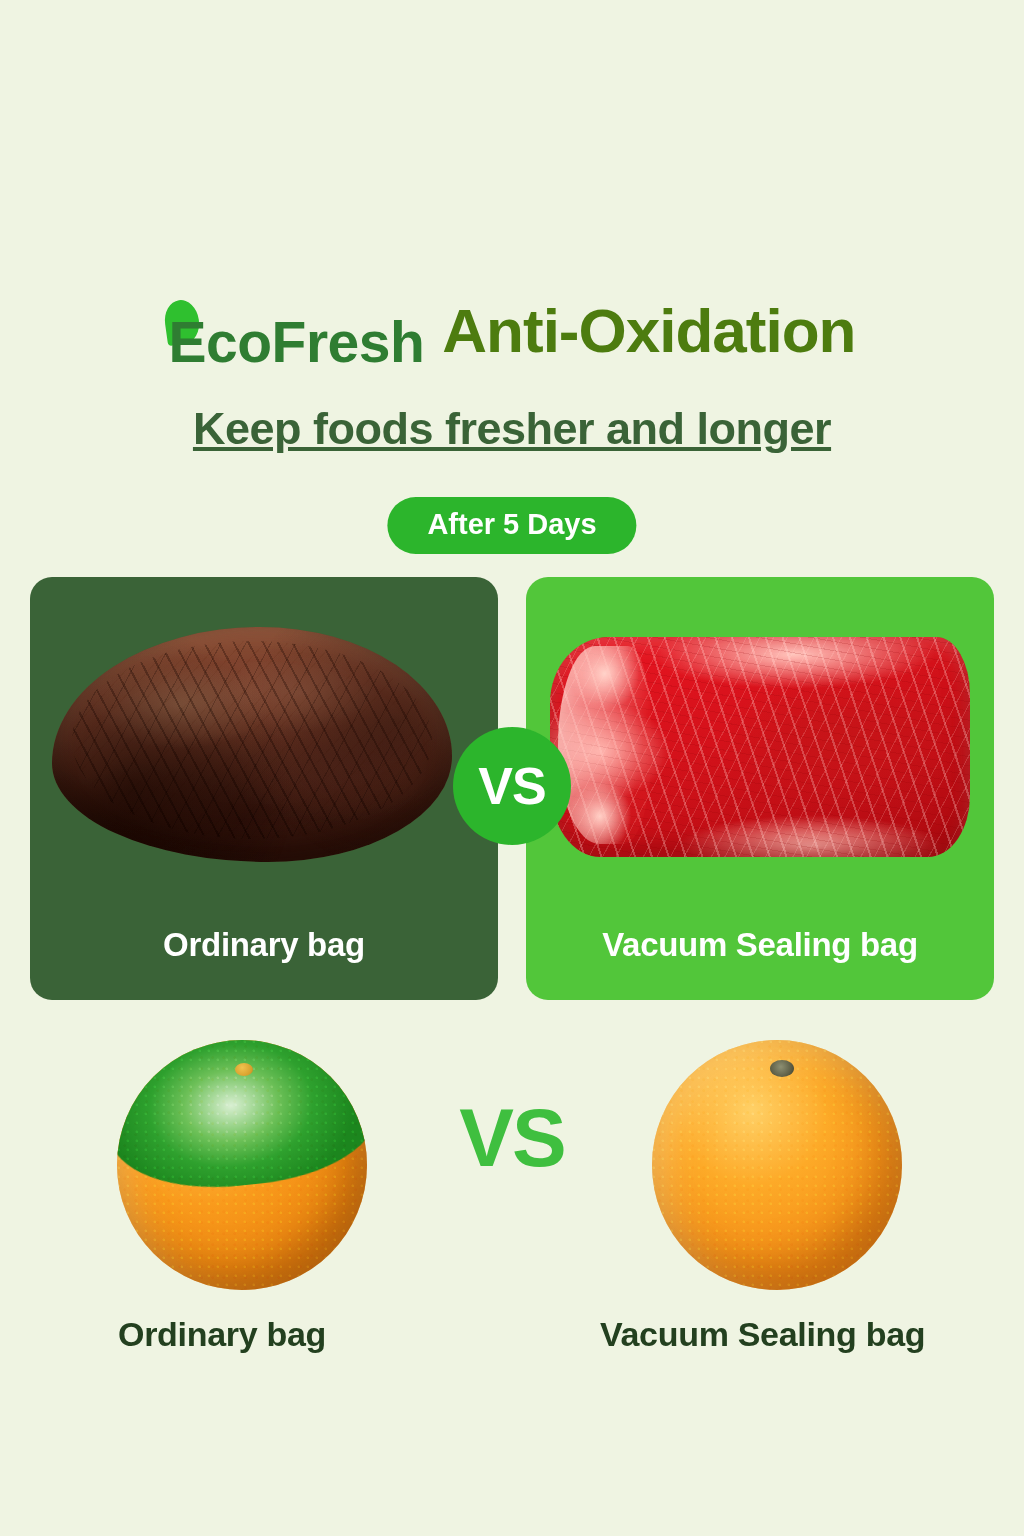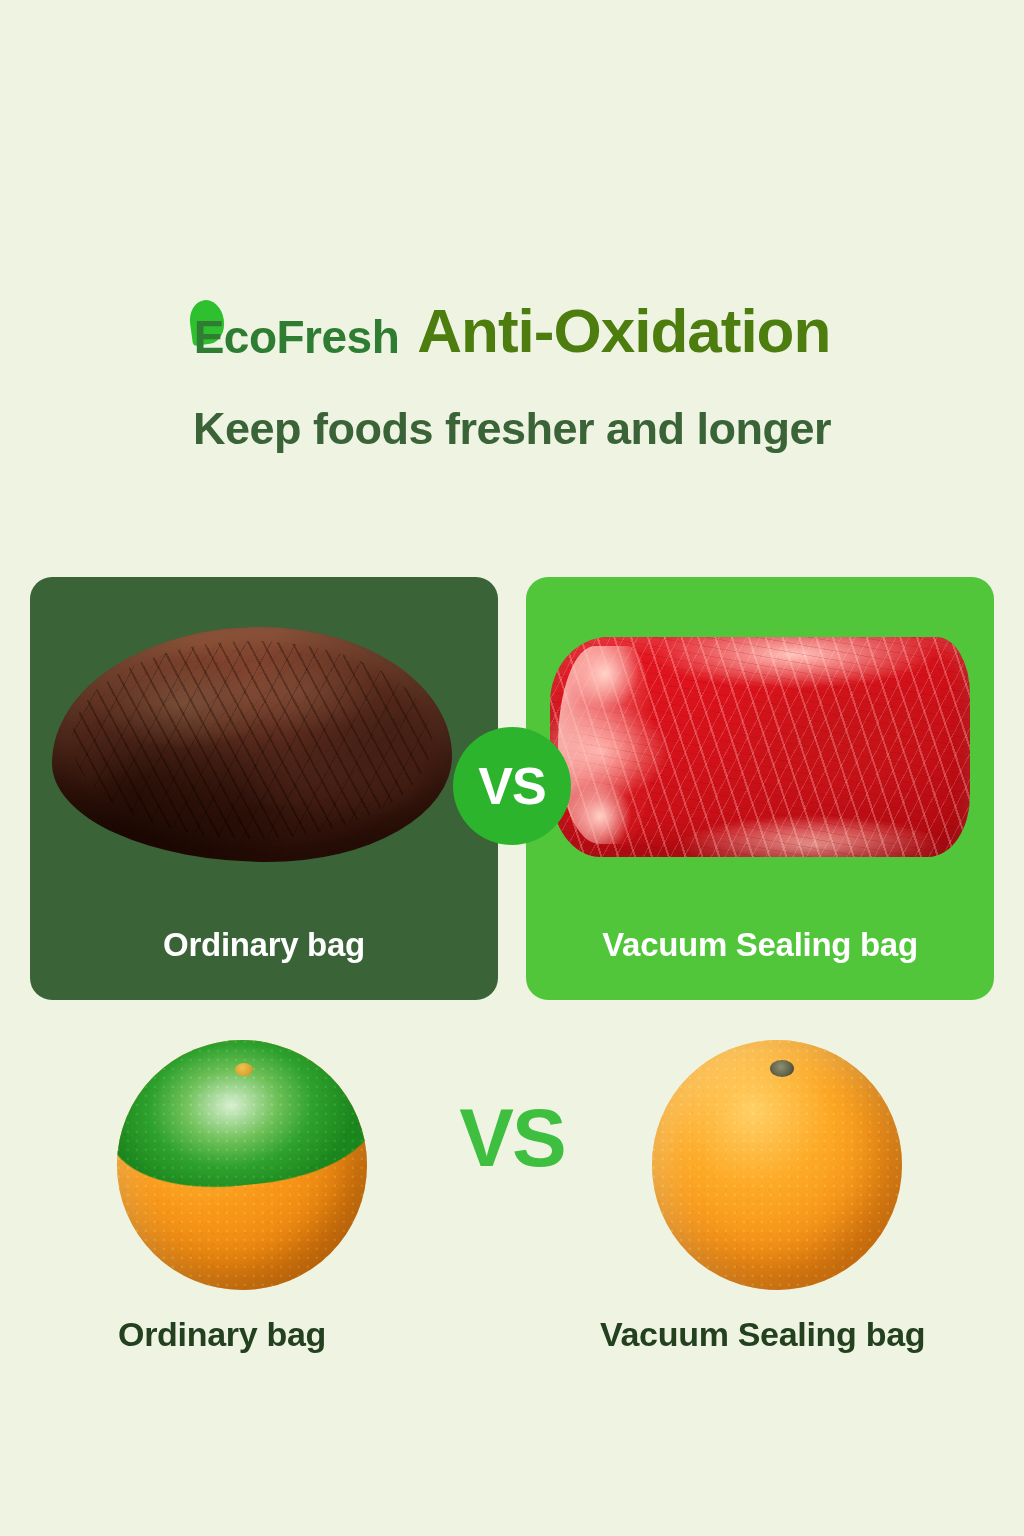--- a/index.html
+++ b/index.html
@@ -17,21 +17,21 @@
 
   
   .header-row {
     position:absolute;
     top:300px; left:0; width:1024px;
     display:flex; align-items:flex-start; justify-content:center;
     gap:18px;
   }
   .brand {
     position:relative;
-    font-size:46px; font-weight:bold;
+    font-size:57px; font-weight:bold;
     color:#2f7d32; letter-spacing:-0.5px;
     line-height:1; padding-top:14px;
     white-space:nowrap;
   }
   .brand .leaf {
     position:absolute; left:-4px; top:0px;
     width:34px; height:44px;
     background:#2fc02f;
     border-radius:50% 50% 50% 4px;
     transform:rotate(-8deg);
@@ -43,21 +43,21 @@
     font-size:62px; font-weight:bold;
     color:#4d7c0f; line-height:1;
     letter-spacing:-1px; white-space:nowrap;
   }
 
   .subtitle {
     position:absolute;
     top:403px; left:0; width:1024px;
     text-align:center;
     font-size:45px; font-weight:bold;
-    color:#3a6337; letter-spacing:-0.5px;
+    color:#3a6337; letter-spacing:-0.5px;text-decoration:underline;
   }
 
   .badge {
     position:absolute;
     top:497px; left:50%;
     transform:translateX(-50%);
     background:#2cb52c; color:#ffffff;
     font-size:29px; font-weight:bold;
     padding:11px 40px 13px 40px;
     border-radius:30px;
@@ -279,20 +279,21 @@
   <div class="header-row">
     <div class="brand">
       <span class="leaf"></span>
       <span class="brand-text">EcoFresh</span>
     </div>
     <div class="main-title">Anti-Oxidation</div>
   </div>
 
   <div class="subtitle">Keep foods fresher and longer</div>
 
+  <div class="badge">After 5 Days</div>
 
   <div class="panels">
 
     <div class="panel dark">
       <div class="meat-old"></div>
       <div class="panel-label">Ordinary bag</div>
     </div>
 
     <div class="panel light">
       <div class="meat-fresh"></div>

